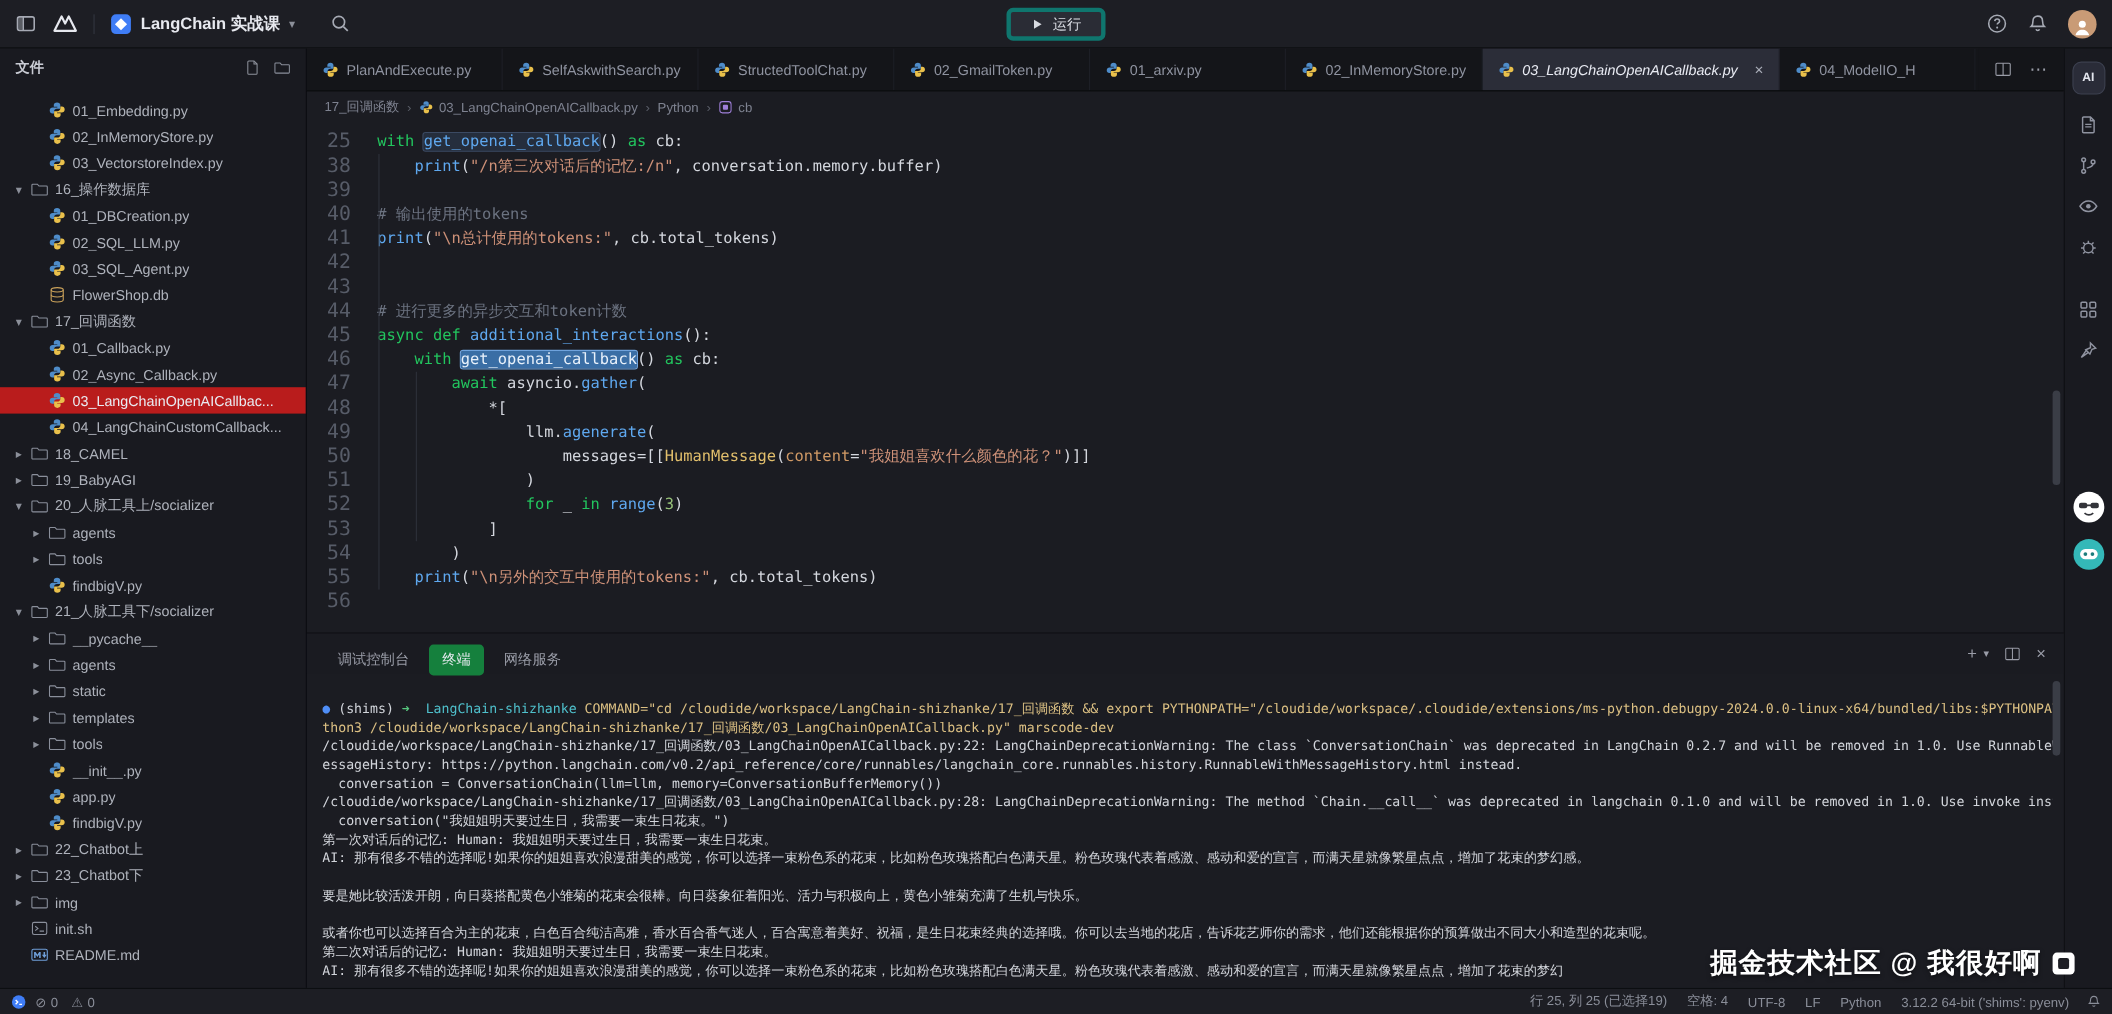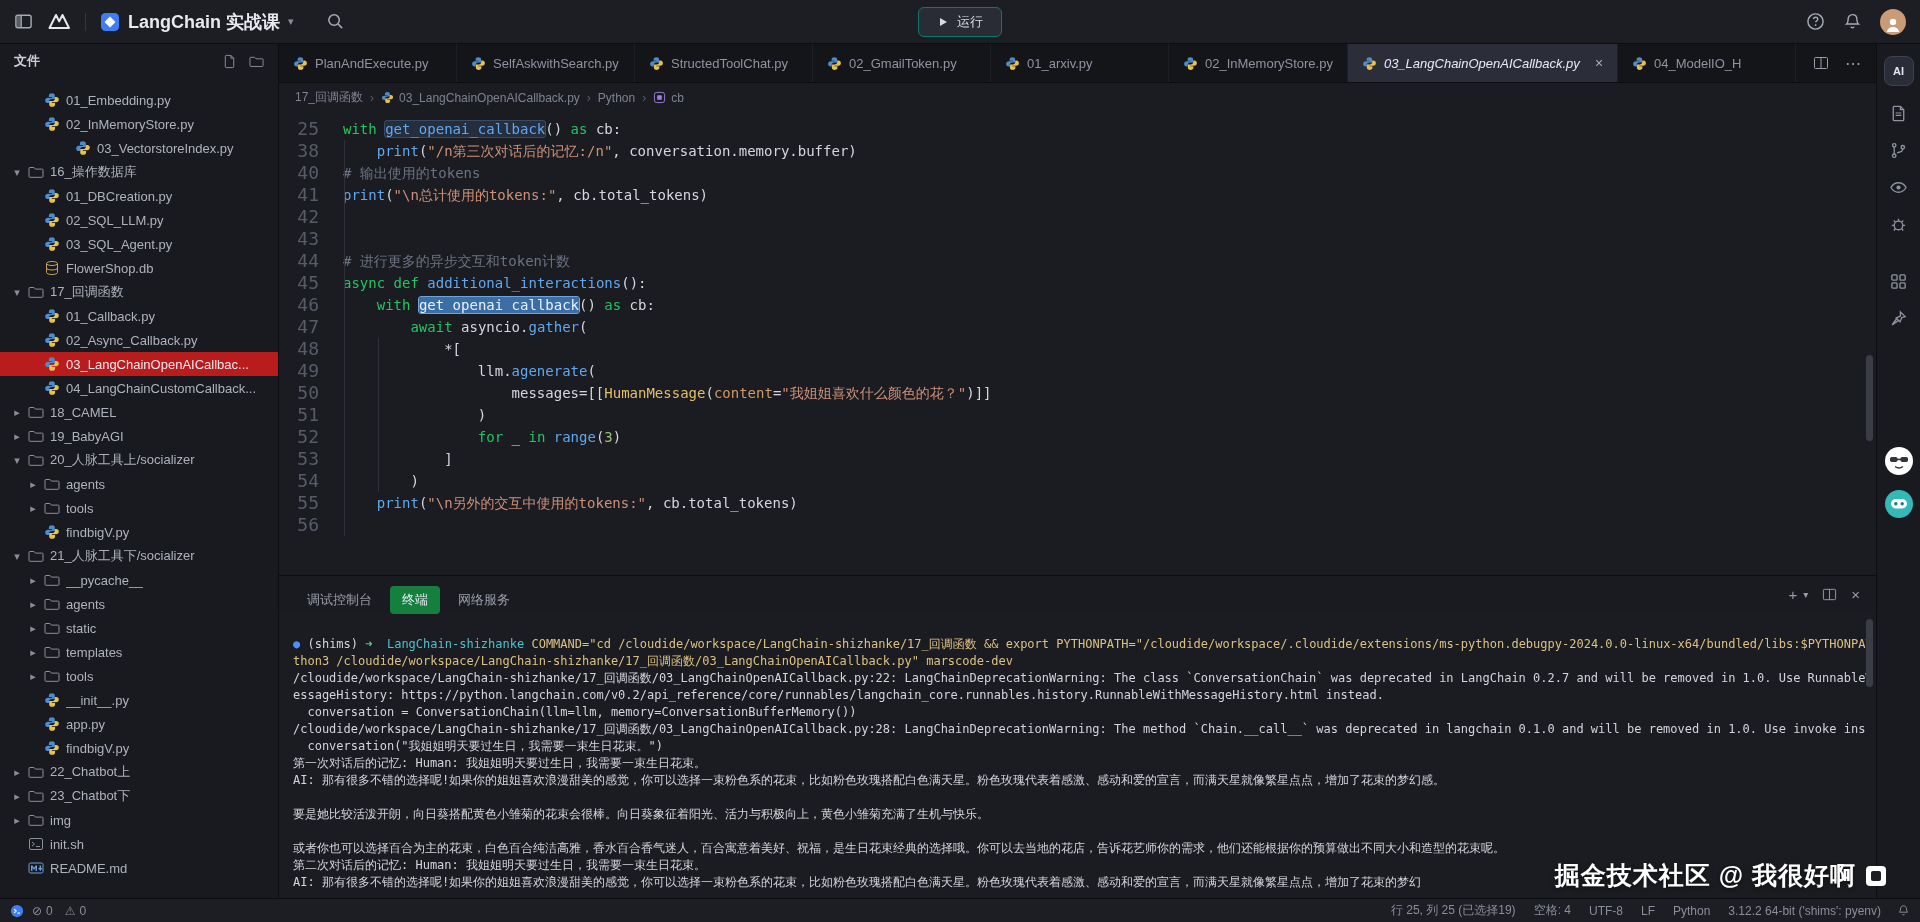--- a/index.html
+++ b/index.html
@@ -7,24 +7,24 @@
   body { font-family:"Liberation Sans","DejaVu Sans",sans-serif; }
   .app { position:relative; width:1920px; height:922px; background:#17181d; overflow:hidden; color:#c8ccd4; }
 
   
   .topbar { height:44px; display:flex; align-items:center; gap:14px; background:#1d1e24; border-bottom:1px solid #0c0d10; padding:0 14px; position:relative; }
   .tbicn { width:19px; height:19px; color:#a6aab4; cursor:pointer; }
   .tbicn.logo { width:24px; height:24px; color:#e6e8ee; }
   .tb-divider { width:1px; height:18px; background:#33363f; }
   .workspace { display:flex; align-items:center; gap:8px; cursor:pointer; }
   .wsicn { width:20px; height:20px; }
-  .wsname { color:#e7e9ef; font-size:18px; font-weight:bold; }
+  .wsname { color:#e7e9ef; font-size:15px; font-weight:bold; }
   .wschev { color:#8b8f99; font-size:11px; }
   .tbicn.search { margin-left:18px; }
-  .run-btn { position:absolute; left:50%; top:7px; transform:translateX(-50%); height:30px; padding:0 18px; background:#2a2c35; border:1px solid #0f766e; border-radius:6px; display:flex; align-items:center; gap:8px; color:#d8dbe2; font-size:13px; cursor:pointer; }
+  .run-btn { position:absolute; left:50%; top:7px; transform:translateX(-50%); height:30px; padding:0 18px; background:#2a2c35; border:4px solid #0f766e; border-radius:6px; display:flex; align-items:center; gap:8px; color:#d8dbe2; font-size:13px; cursor:pointer; }
   .playicn { width:12px; height:12px; color:#d8dbe2; }
   .tb-right { margin-left:auto; display:flex; align-items:center; gap:18px; }
   .avatar { width:26px; height:26px; border-radius:50%; background:#c99b76; overflow:hidden; display:flex; align-items:flex-end; justify-content:center; cursor:pointer; }
   .avicn { width:20px; height:20px; }
 
   
   .main { display:flex; height:854px; }
 
   
   .sidebar { width:279px; background:#191a20; border-right:1px solid #0c0d10; display:flex; flex-direction:column; flex:none; }
@@ -307,21 +307,21 @@
             </svg>
             <span class="lbl">01_Embedding.py</span>
           </div>
           <div class="tree-row" style="padding-left: 28px;">
             <span class="chev"></span>
             <svg class="icn ">
               <use href="#i-py"></use>
             </svg>
             <span class="lbl">02_InMemoryStore.py</span>
           </div>
-          <div class="tree-row" style="padding-left: 28px; margin-left: 31px;">
+          <div class="tree-row" style="padding-left: 28px;">
             <span class="chev"></span>
             <svg class="icn ">
               <use href="#i-py"></use>
             </svg>
             <span class="lbl">03_VectorstoreIndex.py</span>
           </div>
           <div class="tree-row" style="padding-left: 12px;">
             <span class="chev">▾</span>
             <svg class="icn ">
               <use href="#i-folder"></use>
@@ -619,20 +619,21 @@
             <span>cb</span>
           </span>
         </div>
 
       <div class="code-area">
         <div class="indent-guide ig1"></div>
         <div class="indent-guide ig2"></div>
         <div>
             <div class="cline"><span class="gutter">25</span><span class="ccontent"><span class="kw">with</span><span> </span><span class="fn occ">get_openai_callback</span><span>() </span><span class="kw">as</span><span> cb:</span></span></div>
             <div class="cline"><span class="gutter">38</span><span class="ccontent"><span>    </span><span class="fn">print</span><span>(</span><span class="str">"/n第三次对话后的记忆:/n"</span><span>, conversation.memory.buffer)</span></span></div>
+            <div class="cline"><span class="gutter">39</span><span class="ccontent"></span></div>
             <div class="cline"><span class="gutter">40</span><span class="ccontent"><span class="cmt"># 输出使用的tokens</span></span></div>
             <div class="cline"><span class="gutter">41</span><span class="ccontent"><span class="fn">print</span><span>(</span><span class="str">"\n总计使用的tokens:"</span><span>, cb.total_tokens)</span></span></div>
             <div class="cline"><span class="gutter">42</span><span class="ccontent"></span></div>
             <div class="cline"><span class="gutter">43</span><span class="ccontent"></span></div>
             <div class="cline"><span class="gutter">44</span><span class="ccontent"><span class="cmt"># 进行更多的异步交互和token计数</span></span></div>
             <div class="cline"><span class="gutter">45</span><span class="ccontent"><span class="kw">async</span><span> </span><span class="kw">def</span><span> </span><span class="fn">additional_interactions</span><span>():</span></span></div>
             <div class="cline"><span class="gutter">46</span><span class="ccontent"><span>    </span><span class="kw">with</span><span> </span><span class="fn sel">get_openai_callback</span><span>() </span><span class="kw">as</span><span> cb:</span></span></div>
             <div class="cline"><span class="gutter">47</span><span class="ccontent"><span>        </span><span class="kw">await</span><span> asyncio.</span><span class="fn">gather</span><span>(</span></span></div>
             <div class="cline"><span class="gutter">48</span><span class="ccontent"><span>            *[</span></span></div>
             <div class="cline"><span class="gutter">49</span><span class="ccontent"><span>                llm.</span><span class="fn">agenerate</span><span>(</span></span></div>

